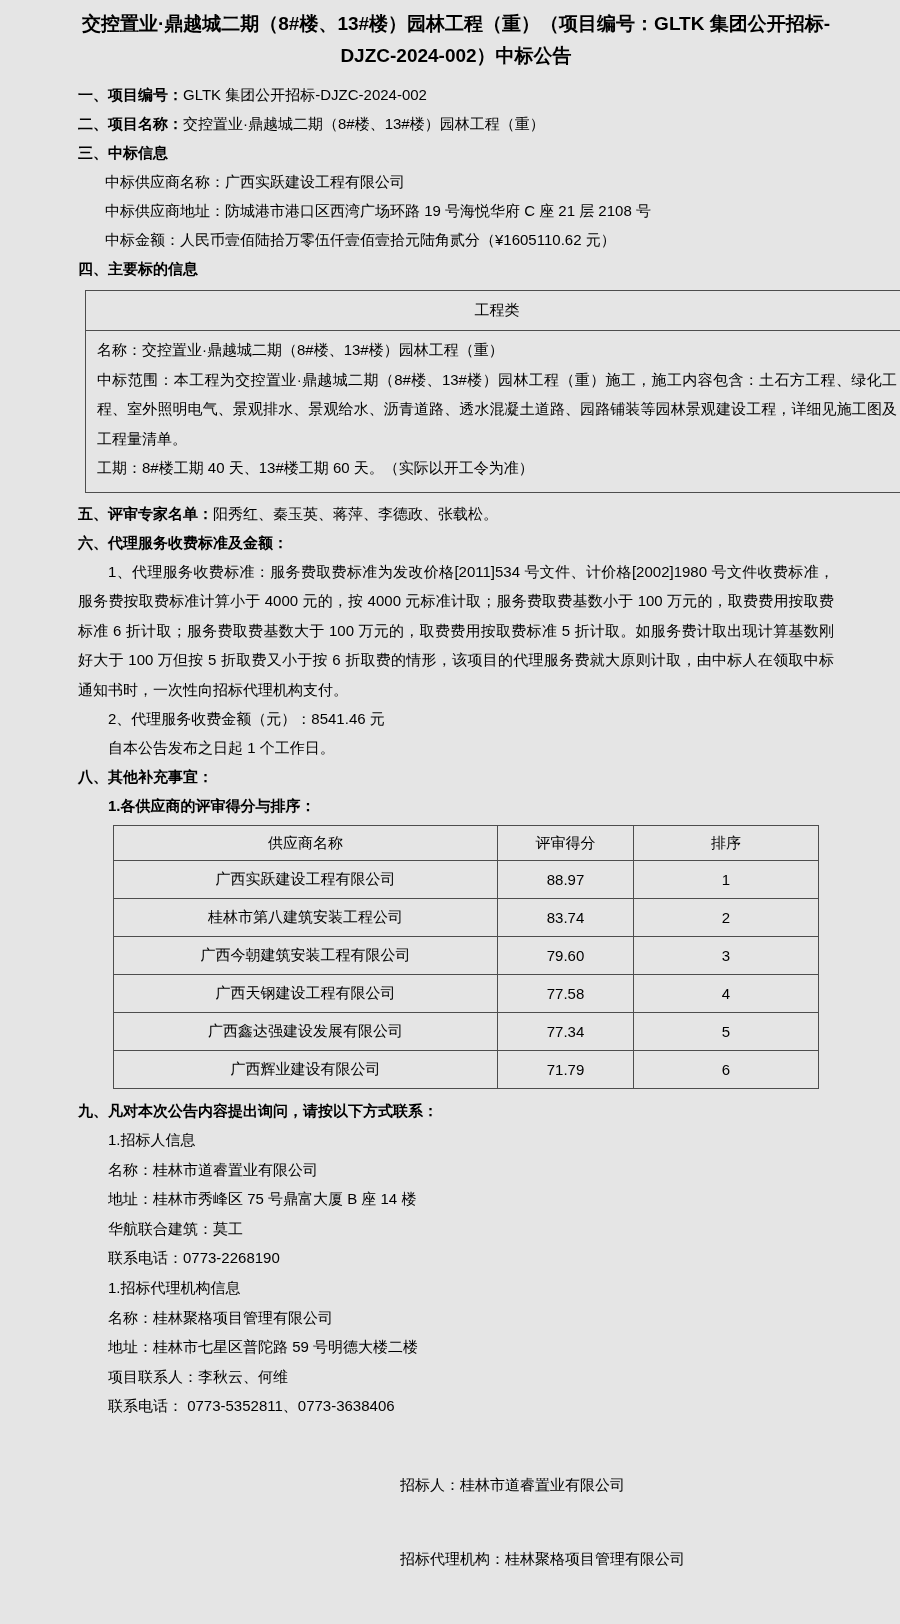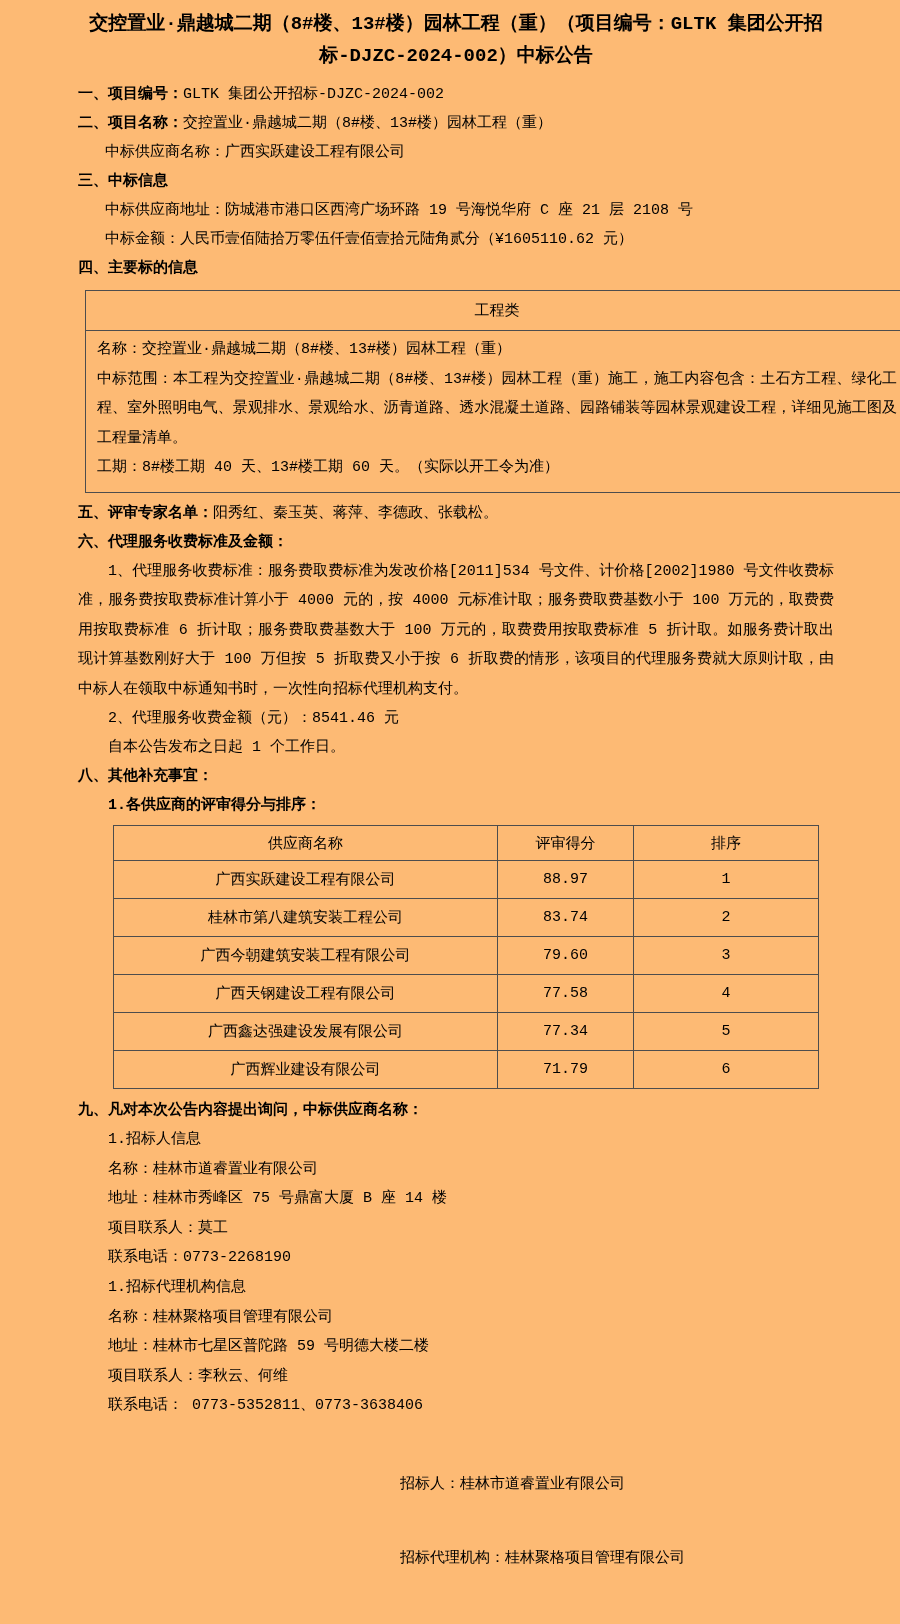--- a/index.html
+++ b/index.html
@@ -1,23 +1,23 @@
 <!DOCTYPE html>
 <html><head>
 <meta charset="utf-8">
 <style>
   html,body { margin:0; padding:0; background:#ffffff; }
   .page {
     position: relative;
     width: 900px;
     height: 1624px;
     margin: 0 auto;
-    background: #fdba74;
+    background: #e5e5e5;
     color: #000000;
-    font-family: Liberation Mono, monospace;
+    font-family: Liberation Sans, sans-serif;
     font-size: 15px;
     box-sizing: border-box;
     padding: 8px 66px 0 78px;
     overflow: hidden;
   }
   .title {
     font-size: 19px;
     font-weight: bold;
     text-align: center;
     line-height: 32px;
@@ -55,25 +55,25 @@
   <div class="title">交控置业·鼎越城二期（8#楼、13#楼）园林工程（重）（项目编号：GLTK 集团公开招标-DJZC-2024-002）中标公告</div>
 
   <div class="ln">
     <span class="b">一、项目编号：</span><span>GLTK 集团公开招标-DJZC-2024-002</span>
   </div>
 
   <div class="ln">
     <span class="b">二、项目名称：</span><span>交控置业·鼎越城二期（8#楼、13#楼）园林工程（重）</span>
   </div>
 
+  <div class="ln b">三、中标信息</div>
+
   <div class="ln ind1">
     <span>中标供应商名称：</span><span>广西实跃建设工程有限公司</span>
   </div>
-
-  <div class="ln b">三、中标信息</div>
   <div class="ln ind1">
     <span>中标供应商地址：</span><span>防城港市港口区西湾广场环路 19 号海悦华府 C 座 21 层 2108 号</span>
   </div>
   <div class="ln ind1">
     <span>中标金额：</span><span>人民币壹佰陆拾万零伍仟壹佰壹拾元陆角贰分（¥1605110.62 元）</span>
   </div>
 
   <div class="ln b">四、主要标的信息</div>
 
   <table class="t1">
@@ -146,27 +146,27 @@
     </tr>
     <tr>
       <td>广西辉业建设有限公司</td>
       <td>71.79</td>
       <td>6</td>
     </tr>
   </tbody>
     </table>
 
 
-  <div class="ln b">九、凡对本次公告内容提出询问，中标供应商名称：</div>
+  <div class="ln b">九、凡对本次公告内容提出询问，请按以下方式联系：</div>
 
   <div class="contact-block">
     <div class="ln ind2">1.招标人信息</div>
     <div class="ln ind2">名称：桂林市道睿置业有限公司</div>
     <div class="ln ind2">地址：桂林市秀峰区 75 号鼎富大厦 B 座 14 楼</div>
-    <div class="ln ind2">项目联系人：莫工</div>
+    <div class="ln ind2">华航联合建筑：莫工</div>
     <div class="ln ind2">联系电话：0773-2268190</div>
     <div class="ln ind2">1.招标代理机构信息</div>
     <div class="ln ind2">名称：桂林聚格项目管理有限公司</div>
     <div class="ln ind2">地址：桂林市七星区普陀路 59 号明德大楼二楼</div>
     <div class="ln ind2">项目联系人：李秋云、何维</div>
     <div class="ln ind2">联系电话： 0773-5352811、0773-3638406</div>
   </div>
 
   <div class="footer">
     <div class="ln">

